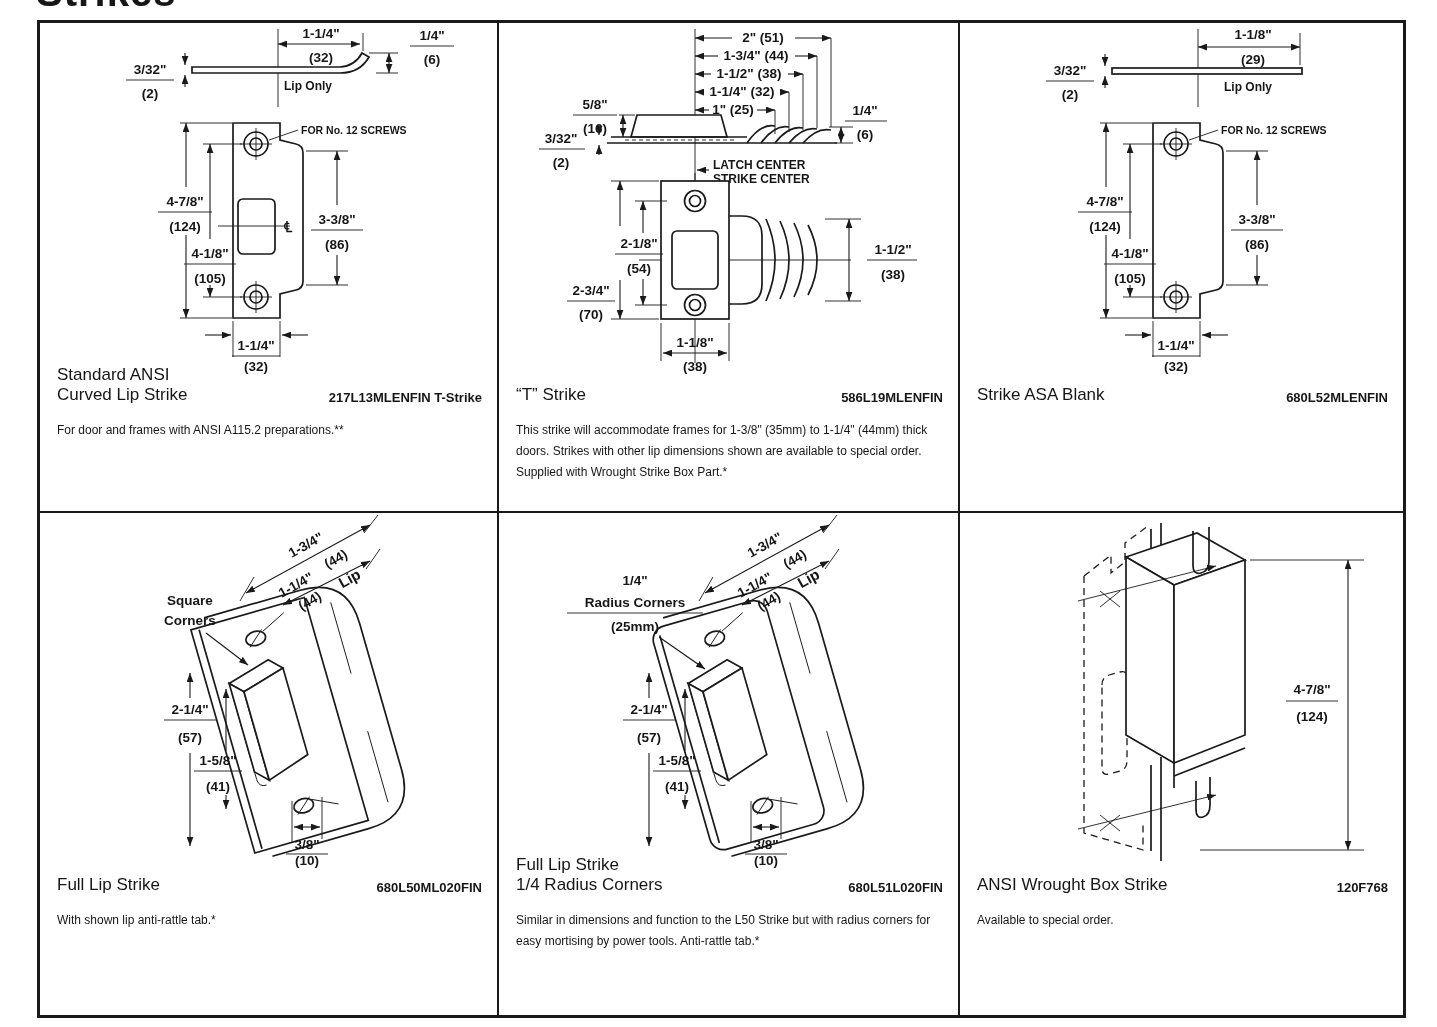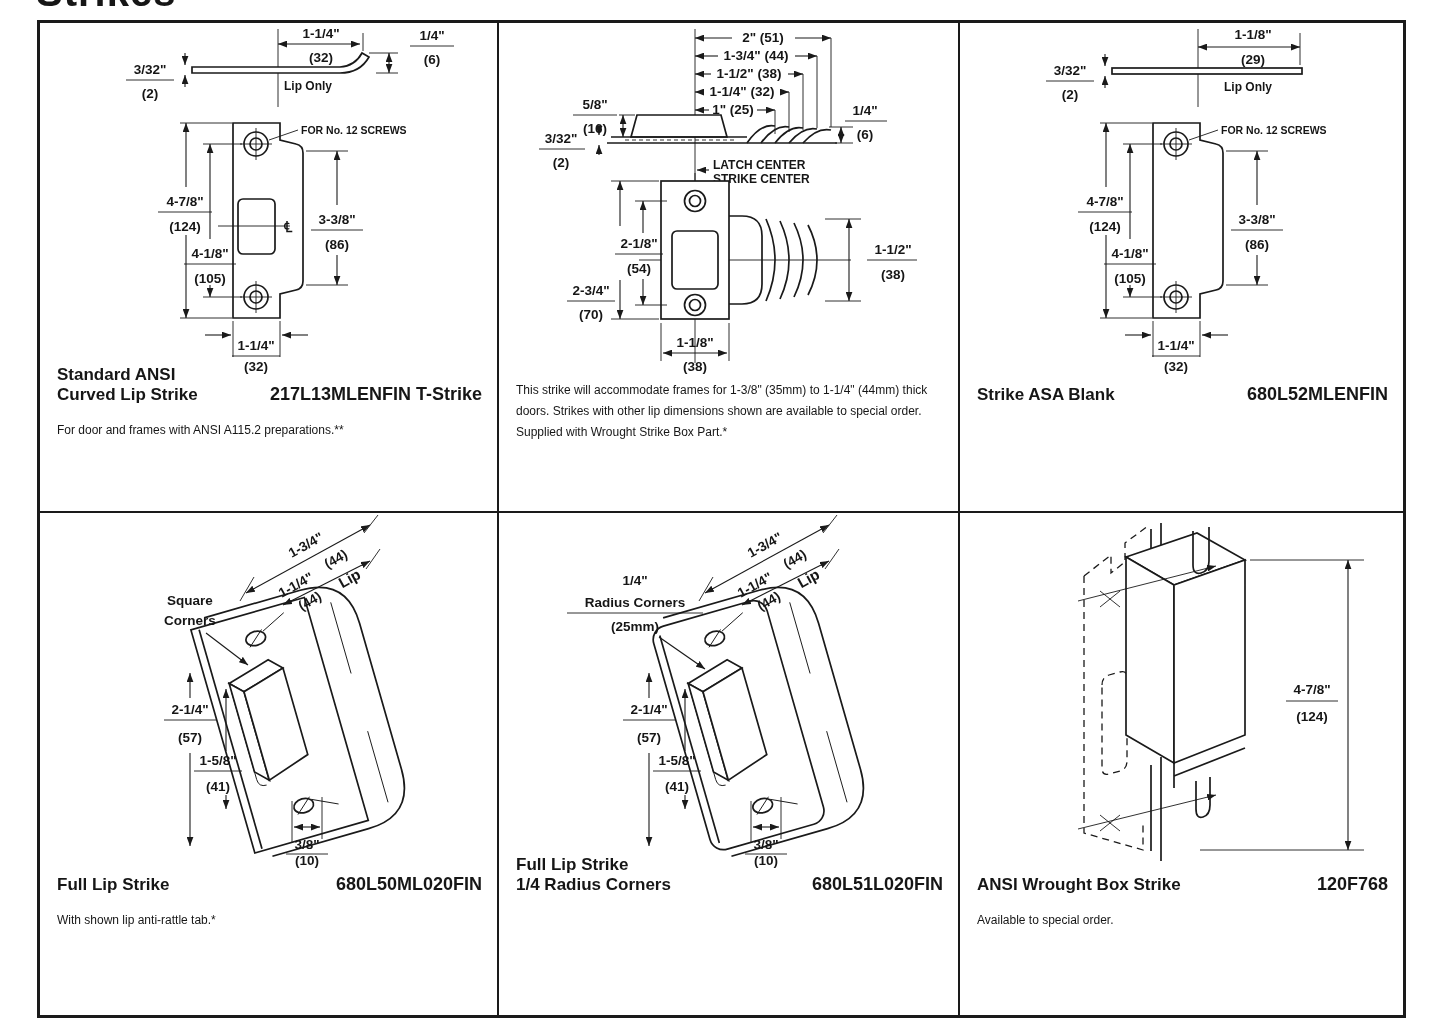--- a/index.html
+++ b/index.html
@@ -7,22 +7,22 @@
         font-family:"Liberation Sans",sans-serif;color:#161616;}
   .page-title{position:absolute;left:36px;top:-28px;font-size:40px;font-weight:bold;letter-spacing:1px;line-height:1;}
   .grid{position:absolute;left:37px;top:20px;width:1363px;height:992px;border:3px solid #1a1a1a;
         display:grid;grid-template-columns:459px 461px auto;grid-template-rows:490px auto;}
   .cell{position:relative;border-right:2px solid #1a1a1a;border-bottom:2px solid #1a1a1a;background:#fff;}
   .cell.last-col{border-right:none;}
   .cell.last-row{border-bottom:none;}
   .drawing{position:absolute;left:0;top:0;overflow:visible;}
   .cell-body{position:absolute;left:17px;right:15px;top:342px;}
   .caption{display:flex;justify-content:space-between;align-items:flex-end;min-height:40px;}
-  .names{font-weight:bold;font-size:17px;line-height:20px;}
-  .code{font-weight:bold;font-size:18px;white-space:nowrap;margin-left:8px;}
+  .names{font-weight:normal;font-size:17px;line-height:20px;}
+  .code{font-weight:bold;font-size:13px;white-space:nowrap;margin-left:8px;}
   .desc{margin:15px 0 0 0;font-size:12px;line-height:21px;max-width:420px;}
   
   .s{stroke:#1a1a1a;stroke-width:1.7;fill:none;}
   .sf{stroke:#1a1a1a;stroke-width:1.7;fill:#fff;}
   .thin{stroke:#1a1a1a;stroke-width:0.9;fill:none;}
   .dim{stroke:#1a1a1a;stroke-width:1.1;fill:none;}
   .dash{stroke:#1a1a1a;stroke-width:1.3;fill:none;stroke-dasharray:7 5;}
   .dashthin{stroke:#1a1a1a;stroke-width:0.9;fill:none;stroke-dasharray:4 3;}
   svg text{fill:#161616;font-family:"Liberation Sans",sans-serif;font-weight:bold;font-size:13.5px;text-anchor:middle;}
   svg text.t-sm{font-size:10.5px;}
@@ -203,20 +203,26 @@
           <line class="thin" x1="368" y1="237" x2="418" y2="237"></line>
           <text x="394" y="256">(38)</text>
           <line class="thin" x1="162" y1="300" x2="162" y2="338"></line>
             <line class="thin" x1="230" y1="300" x2="230" y2="338"></line>
           <text x="196" y="324">1-1/8"</text>
           <line class="dim" x1="164" y1="330" x2="228" y2="330" marker-start="url(#a)" marker-end="url(#a)"></line>
           <text x="196" y="348">(38)</text>
         </g>
       </svg>
       <div class="cell-body">
+        <div class="caption">
+          <div class="names">
+            <div>“T” Strike</div>
+          </div>
+          <div class="code">586L19MLENFIN</div>
+        </div>
         <p class="desc">This strike will accommodate frames for 1-3/8" (35mm) to 1-1/4" (44mm) thick doors.  Strikes with other lip dimensions shown are available to special order. Supplied with Wrought Strike Box Part.*</p>
       </div>
     </div>
 
     <div class="cell last-col">
       <svg class="drawing" width="441" height="350" viewBox="0 0 441 350">
         <g>
           <line class="thin" x1="238" y1="6" x2="238" y2="84"></line>
           <rect class="sf" x="152" y="45" width="190" height="6"></rect>
           <line class="thin" x1="340" y1="10" x2="340" y2="42"></line>
@@ -398,20 +404,21 @@
         </g>
       </svg>
       <div class="cell-body">
         <div class="caption">
           <div class="names">
             <div>Full Lip Strike</div>
             <div>1/4 Radius Corners</div>
           </div>
           <div class="code">680L51L020FIN</div>
         </div>
+        <p class="desc">Similar in dimensions and function to the L50 Strike but with radius corners for easy mortising by power tools. Anti-rattle tab.*</p>
       </div>
     </div>
 
     <div class="cell last-col last-row">
       <svg class="drawing" width="441" height="352" viewBox="0 0 441 352">
         <g>
           <path class="dash" d="M124 63 L151 42 L151 60 L165 49 L165 30 L188 13"></path>
           <path class="dash" d="M124 63 V320 L183 337 L183 312"></path>
           <path class="dash" d="M142 172 Q142 164 149 162 L160 159 Q167 157 167 165 V248 Q167 256 160 258 L149 261 Q142 263 142 255 Z"></path>
         </g>

